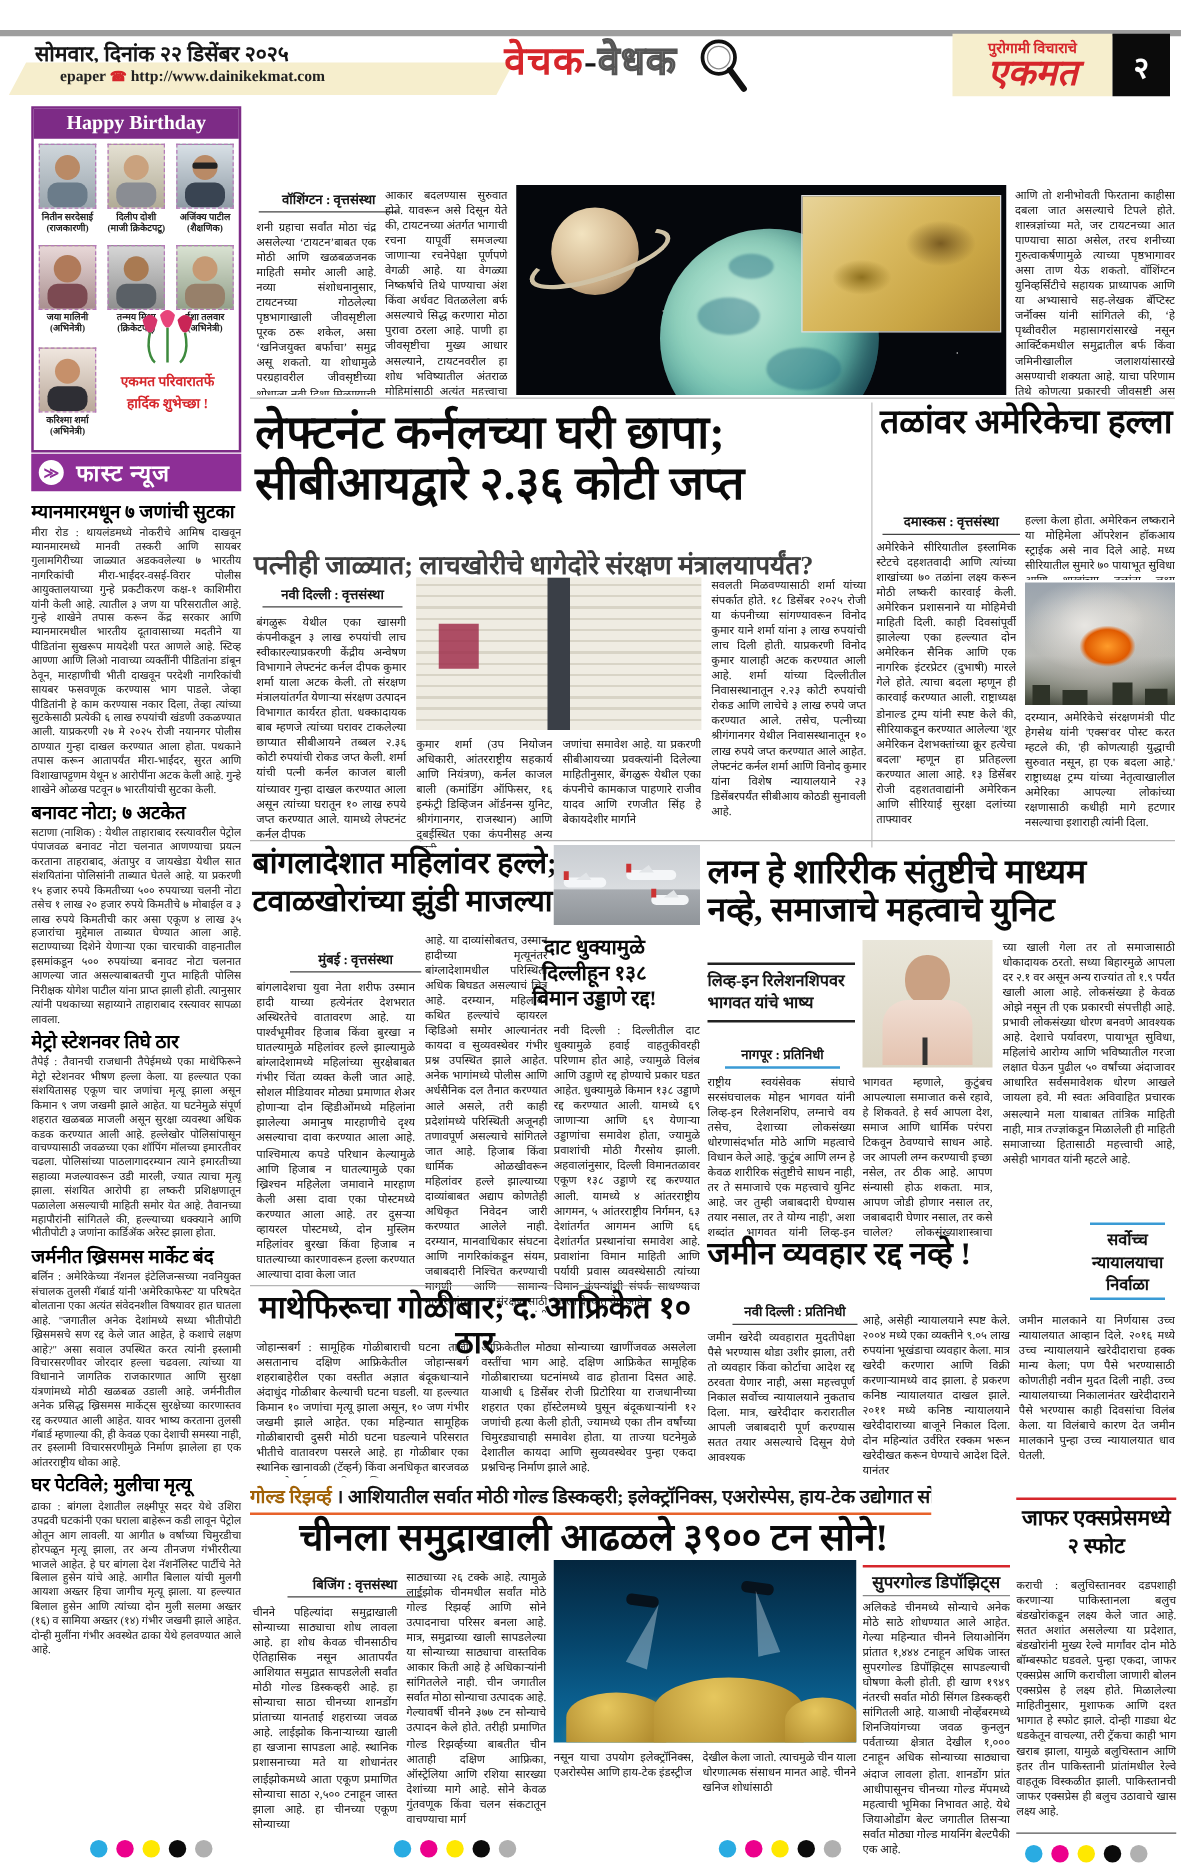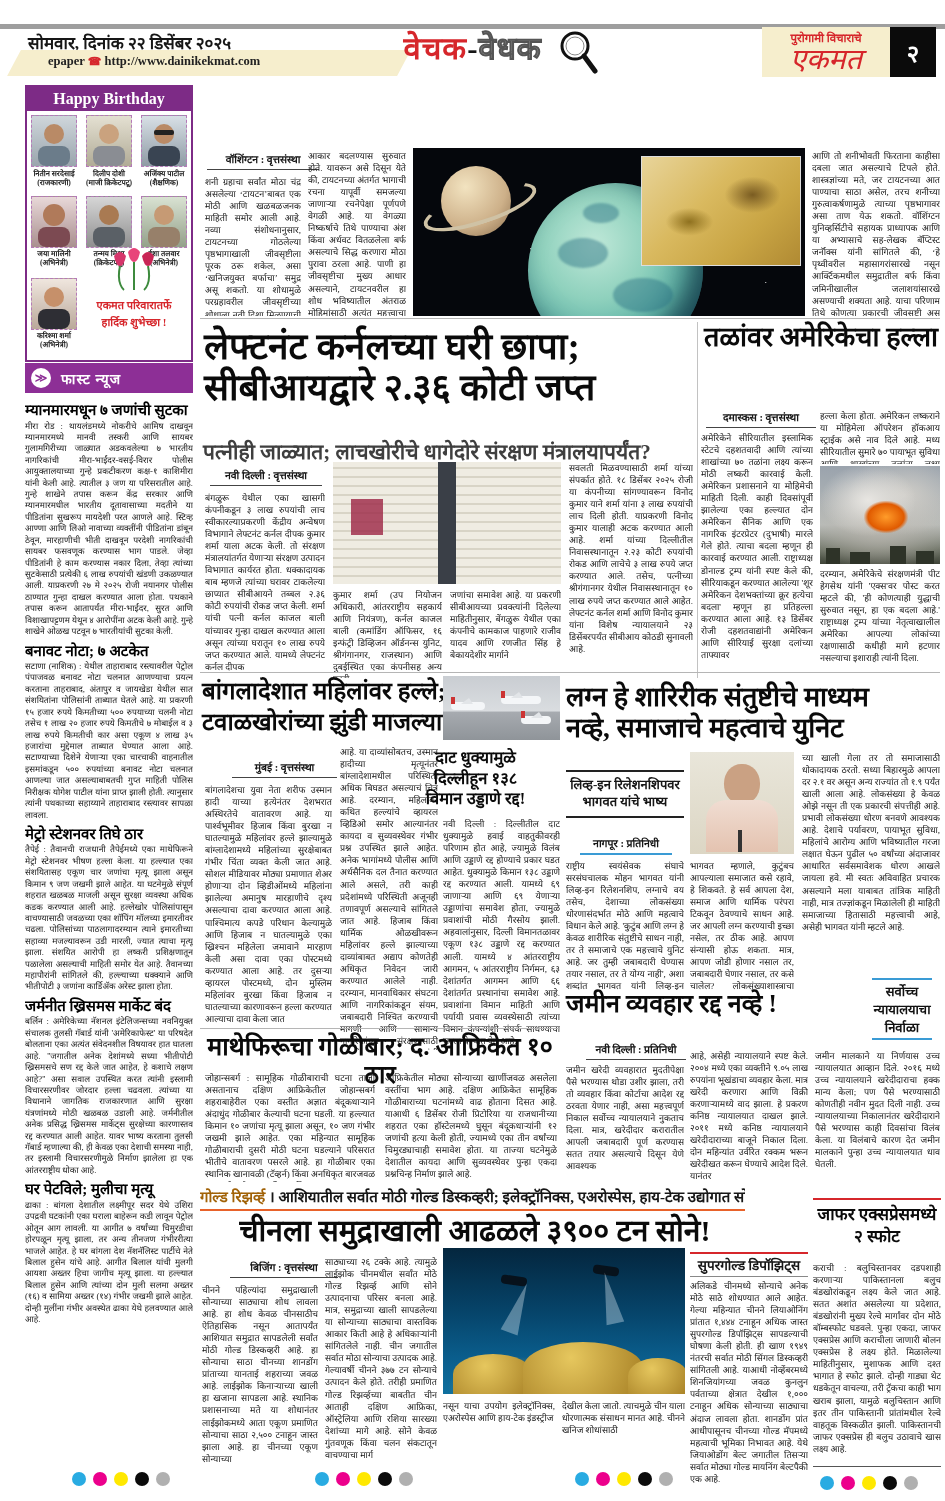--- a/index.html
+++ b/index.html
@@ -14,38 +14,38 @@
   .dateline{position:absolute;left:28px;top:31px;font-size:17px;font-weight:bold;}
   .cream-band{position:absolute;left:14px;top:50px;width:390px;height:26px;background:#f6eecd;transform:skewX(-28deg);}
   .epaper{position:absolute;left:48px;top:54px;font-size:12.5px;font-weight:bold;color:#222;}
   .epaper .lnk-ic{color:#d6262b;font-size:11px;}
   .masthead{position:absolute;left:0;top:26px;width:945px;text-align:center;font-size:31px;font-weight:bold;letter-spacing:1px;}
   .mh-red{color:#d6262b;}
   .mh-gray{color:#8d8d8d;-webkit-text-stroke:1px #555;}
   .mh-glass{position:absolute;left:555px;top:28px;}
   .brandbox{position:absolute;left:762px;top:27px;width:128px;height:50px;background:#f6eecd;text-align:center;}
   .brand-tag{font-size:11.5px;font-weight:bold;color:#d6262b;margin-top:3px;}
-  .brand-name{font-size:29px;font-weight:normal;font-style:italic;color:#d6262b;line-height:1;}
+  .brand-name{font-size:29px;font-weight:bold;font-style:italic;color:#d6262b;line-height:1;}
   .pagenobox{position:absolute;left:890px;top:27px;width:46px;height:50px;background:#0b0b0b;color:#fff;
              display:flex;align-items:center;justify-content:center;font-size:24px;font-weight:bold;}
 
   
   .bday{position:absolute;left:25px;top:85px;width:168px;height:277px;border:2px solid #7d2b86;background:#fff;box-sizing:border-box;}
   .bday-head{background:#7d2b86;color:#fff;text-align:center;font-size:16px;font-weight:bold;height:24px;line-height:24px;}
   .avatar{position:absolute;width:46px;height:52px;border:1px dashed #b57ab8;box-sizing:border-box;overflow:hidden;}
   .avatar svg{display:block;}
   .cap{position:absolute;width:54px;text-align:center;font-size:7.5px;line-height:1.15;color:#222;font-weight:bold;}
   .wish{position:absolute;left:82px;top:246px;width:104px;text-align:center;}
   .wish-txt{color:#d6262b;font-weight:bold;font-size:11px;line-height:1.35;margin-top:2px;}
 
   .fastnews-banner{position:absolute;left:25px;top:363px;width:168px;height:30px;background:#8d2f96;
                    display:flex;align-items:center;box-sizing:border-box;padding-left:6px;}
   .fn-ic{width:20px;height:20px;background:#fff;border-radius:50%;color:#8d2f96;font-size:12px;font-weight:bold;
          display:flex;align-items:center;justify-content:center;margin-right:10px;}
-  .fn-title{color:#fff;font-size:14px;font-weight:bold;letter-spacing:1px;}
+  .fn-title{color:#fff;font-size:18px;font-weight:bold;letter-spacing:1px;}
   .fastnews{position:absolute;left:25px;top:398px;width:168px;height:1062px;overflow:hidden;}
   .fn-item h3{margin:4px 0 2px 0;font-size:15px;line-height:1.1;color:#000;}
   .fn-item p{margin:0 0 5px 0;font-size:8.6px;line-height:1.33;text-align:justify;}
 
   
   .headline{font-weight:bold;color:#0a0a0a;line-height:1.12;}
   .byline{font-weight:bold;font-size:10.5px;text-align:center;border-bottom:1px solid #444;padding-bottom:3px;}
   .body{font-size:9px;line-height:1.34;text-align:justify;overflow:hidden;}
   .subhead{font-weight:bold;color:#3f3f3f;}
 
@@ -299,21 +299,21 @@
         <span class="tail"></span>
       </div>
   </div>
   <div class="abs headline" style="left:417px;top:748px;width:117px;font-size:16.5px;text-align:center;line-height:1.25">दाट धुक्यामुळे दिल्लीहून १३८ विमान उड्डाणे रद्द!</div>
   <div class="abs body" style="left:443px;top:818px;width:117px;height:232px">नवी दिल्ली : दिल्लीतील दाट धुक्यामुळे हवाई वाहतुकीवरही परिणाम होत आहे, ज्यामुळे विलंब आणि उड्डाणे रद्द होण्याचे प्रकार घडत आहेत. धुक्यामुळे किमान १३८ उड्डाणे रद्द करण्यात आली. यामध्ये ६९ जाणाऱ्या आणि ६९ येणाऱ्या उड्डाणांचा समावेश होता, ज्यामुळे प्रवाशांची मोठी गैरसोय झाली. अहवालांनुसार, दिल्ली विमानतळावर एकूण १३८ उड्डाणे रद्द करण्यात आली. यामध्ये ४ आंतरराष्ट्रीय आगमन, ५ आंतरराष्ट्रीय निर्गमन, ६३ देशांतर्गत आगमन आणि ६६ देशांतर्गत प्रस्थानांचा समावेश आहे. प्रवाशांना विमान माहिती आणि पर्यायी प्रवास व्यवस्थेसाठी त्यांच्या विमान कंपन्यांशी संपर्क साधण्याचा सल्ला देण्यात येत आहे.</div>
 
   <div class="abs headline" style="left:566px;top:682px;width:376px;font-size:27px">
     <div>लग्न हे शारिरीक संतुष्टीचे माध्यम</div>
     <div style="margin-top:1px">नव्हे, समाजाचे महत्वाचे युनिट</div>
   </div>
-  <div class="abs" style="left:566px;top:770px;width:118px;border-top:2px solid #222;border-bottom:2px solid #222;padding:5px 0;text-align:center;font-weight:bold;font-size:13px;line-height:1.3">
+  <div class="abs" style="left:566px;top:770px;width:118px;border-top:2px solid #222;border-bottom:2px solid #222;padding:5px 0;text-align:left;font-weight:bold;font-size:13px;line-height:1.3">
     <div>लिव्ह-इन रिलेशनशिपवर</div>
     <div>भागवत यांचे भाष्य</div>
   </div>
   <div class="abs byline" style="left:580px;top:836px;width:92px;border-bottom:2px solid #3a9bd5">नागपूर : प्रतिनिधी</div>
   <div class="abs body" style="left:566px;top:860px;width:118px;height:130px">राष्ट्रीय स्वयंसेवक संघाचे सरसंघचालक मोहन भागवत यांनी लिव्ह-इन रिलेशनशिप, लग्नाचे वय तसेच, देशाच्या लोकसंख्या धोरणासंदर्भात मोठे आणि महत्वाचे विधान केले आहे. 'कुटुंब आणि लग्न हे केवळ शारीरिक संतुष्टीचे साधन नाही, तर ते समाजाचे एक महत्त्वाचे युनिट आहे. जर तुम्ही जबाबदारी घेण्यास तयार नसाल, तर ते योग्य नाही', अशा शब्दांत भागवत यांनी लिव्ह-इन संस्कृतीसंदर्भात भाष्य केले.</div>
   <div class="ph bhagwat-img" style="left:690px;top:752px;width:104px;height:102px">
     <div class="bh-head"></div>
       <div class="bh-body"></div>
       <div class="bh-mic"></div>
   </div>

